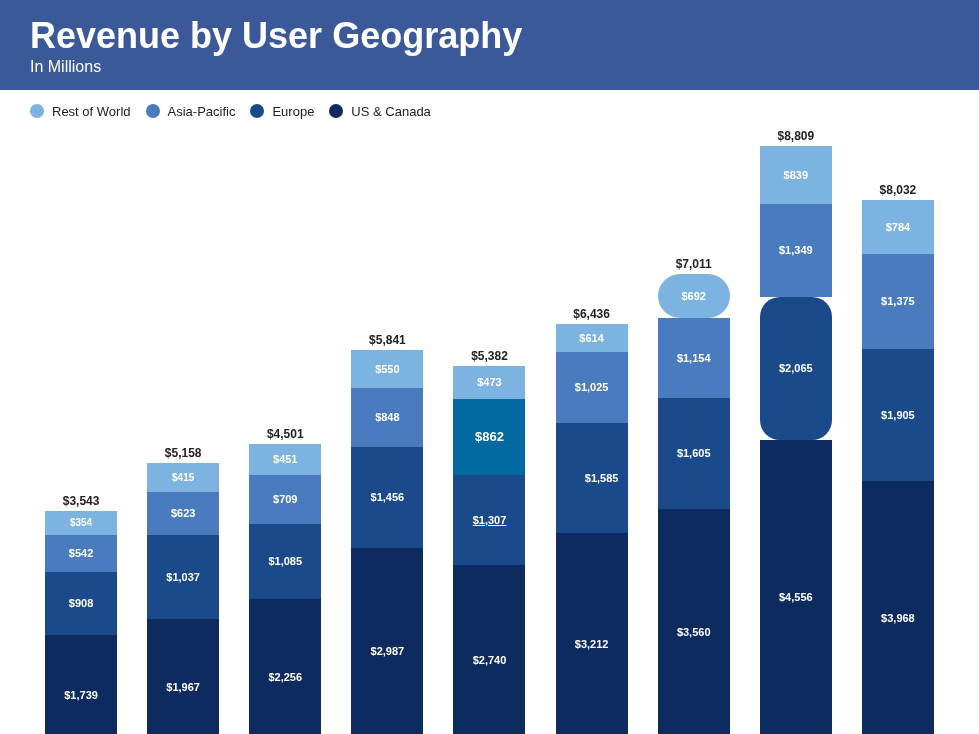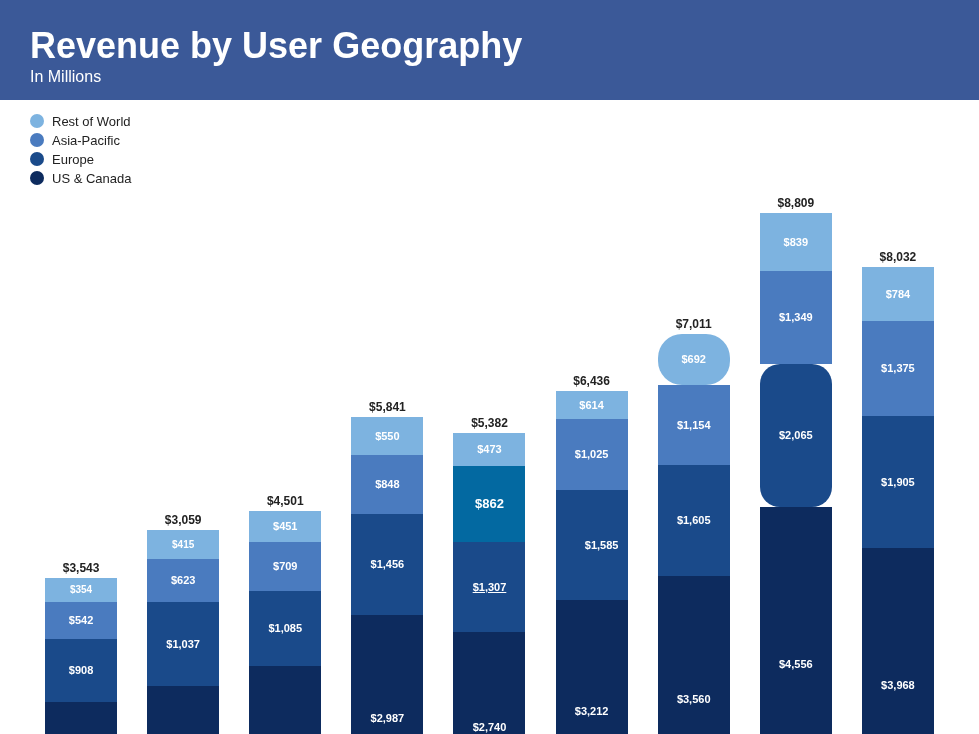--- a/index.html
+++ b/index.html
@@ -15,21 +15,21 @@
       width: 979px;
       height: 734px;
       background: #fff;
       display: flex;
       flex-direction: column;
     }
 
     .header {
       background: #3b5998;
       color: #fff;
-      padding: 26px 30px 14px 30px;
+      padding: 16px 30px 14px 30px;
     }
 
     .header-title {
       font-size: 36px;
       font-weight: bold;
       line-height: 1.1;
     }
 
     .header-subtitle {
       font-size: 16px;
@@ -38,22 +38,22 @@
 
     .chart-area {
       flex: 1;
       padding: 14px 30px 0 30px;
       display: flex;
       flex-direction: column;
     }
 
     .legend {
       display: flex;
-      flex-direction: column;
-      gap: 4px;
+      flex-direction: row;
+      gap: 15px;
       margin-bottom: 10px;
     }
 
     .legend-item {
       display: flex;
       align-items: center;
       gap: 8px;
       font-size: 13px;
       color: #222;
     }
@@ -156,21 +156,21 @@
           <div class="bar-group">
             <div class="bar-total-label">$3,543</div>
             <div class="bar-stack">
               <div class="bar-segment us-canada" style="height: 120px; background: rgb(13, 43, 94); font-size: 11px;">$1,739</div>
               <div class="bar-segment europe" style="height: 63px; background: rgb(26, 74, 138); font-size: 11px;">$908</div>
               <div class="bar-segment asia-pacific" style="height: 37px; background: rgb(74, 123, 191); font-size: 11px;">$542</div>
               <div class="bar-segment rest-of-world" style="height: 24px; background: rgb(125, 179, 224); font-size: 10px;">$354</div>
             </div>
           </div>
           <div class="bar-group">
-            <div class="bar-total-label">$3,059</div>
+            <div class="bar-total-label">$5,158</div>
             <div class="bar-stack">
               <div class="bar-segment us-canada" style="height: 136px; background: rgb(13, 43, 94); font-size: 11px;">$1,967</div>
               <div class="bar-segment europe" style="height: 84px; background: rgb(26, 74, 138); font-size: 11px;">$1,037</div>
               <div class="bar-segment asia-pacific" style="height: 43px; background: rgb(74, 123, 191); font-size: 11px;">$623</div>
               <div class="bar-segment rest-of-world" style="height: 29px; background: rgb(125, 179, 224); font-size: 10px;">$415</div>
             </div>
           </div>
           <div class="bar-group">
             <div class="bar-total-label">$4,501</div>
             <div class="bar-stack">
@@ -206,21 +206,21 @@
               <div class="bar-segment asia-pacific" style="height: 71px; background: rgb(74, 123, 191); font-size: 11px;">$1,025</div>
               <div class="bar-segment rest-of-world" style="height: 28px; background: rgb(125, 179, 224); font-size: 11px;">$614</div>
             </div>
           </div>
           <div class="bar-group">
             <div class="bar-total-label">$7,011</div>
             <div class="bar-stack">
               <div class="bar-segment us-canada" style="height: 246px; background: rgb(13, 43, 94); font-size: 11px;">$3,560</div>
               <div class="bar-segment europe" style="height: 111px; background: rgb(26, 74, 138); font-size: 11px;">$1,605</div>
               <div class="bar-segment asia-pacific" style="height: 80px; background: rgb(74, 123, 191); font-size: 11px;">$1,154</div>
-              <div class="bar-segment rest-of-world" style="height: 51px; background: rgb(125, 179, 224); font-size: 11px; border-radius: 24px;">$692</div>
+              <div class="bar-segment rest-of-world" style="height: 44px; background: rgb(125, 179, 224); font-size: 11px; border-radius: 24px;">$692</div>
             </div>
           </div>
           <div class="bar-group">
             <div class="bar-total-label">$8,809</div>
             <div class="bar-stack">
               <div class="bar-segment us-canada" style="height: 315px; background: rgb(13, 43, 94); font-size: 11px;">$4,556</div>
               <div class="bar-segment europe" style="height: 143px; background: rgb(26, 74, 138); font-size: 11px; border-radius: 20px;">$2,065</div>
               <div class="bar-segment asia-pacific" style="height: 93px; background: rgb(74, 123, 191); font-size: 11px;">$1,349</div>
               <div class="bar-segment rest-of-world" style="height: 58px; background: rgb(125, 179, 224); font-size: 11px;">$839</div>
             </div>

